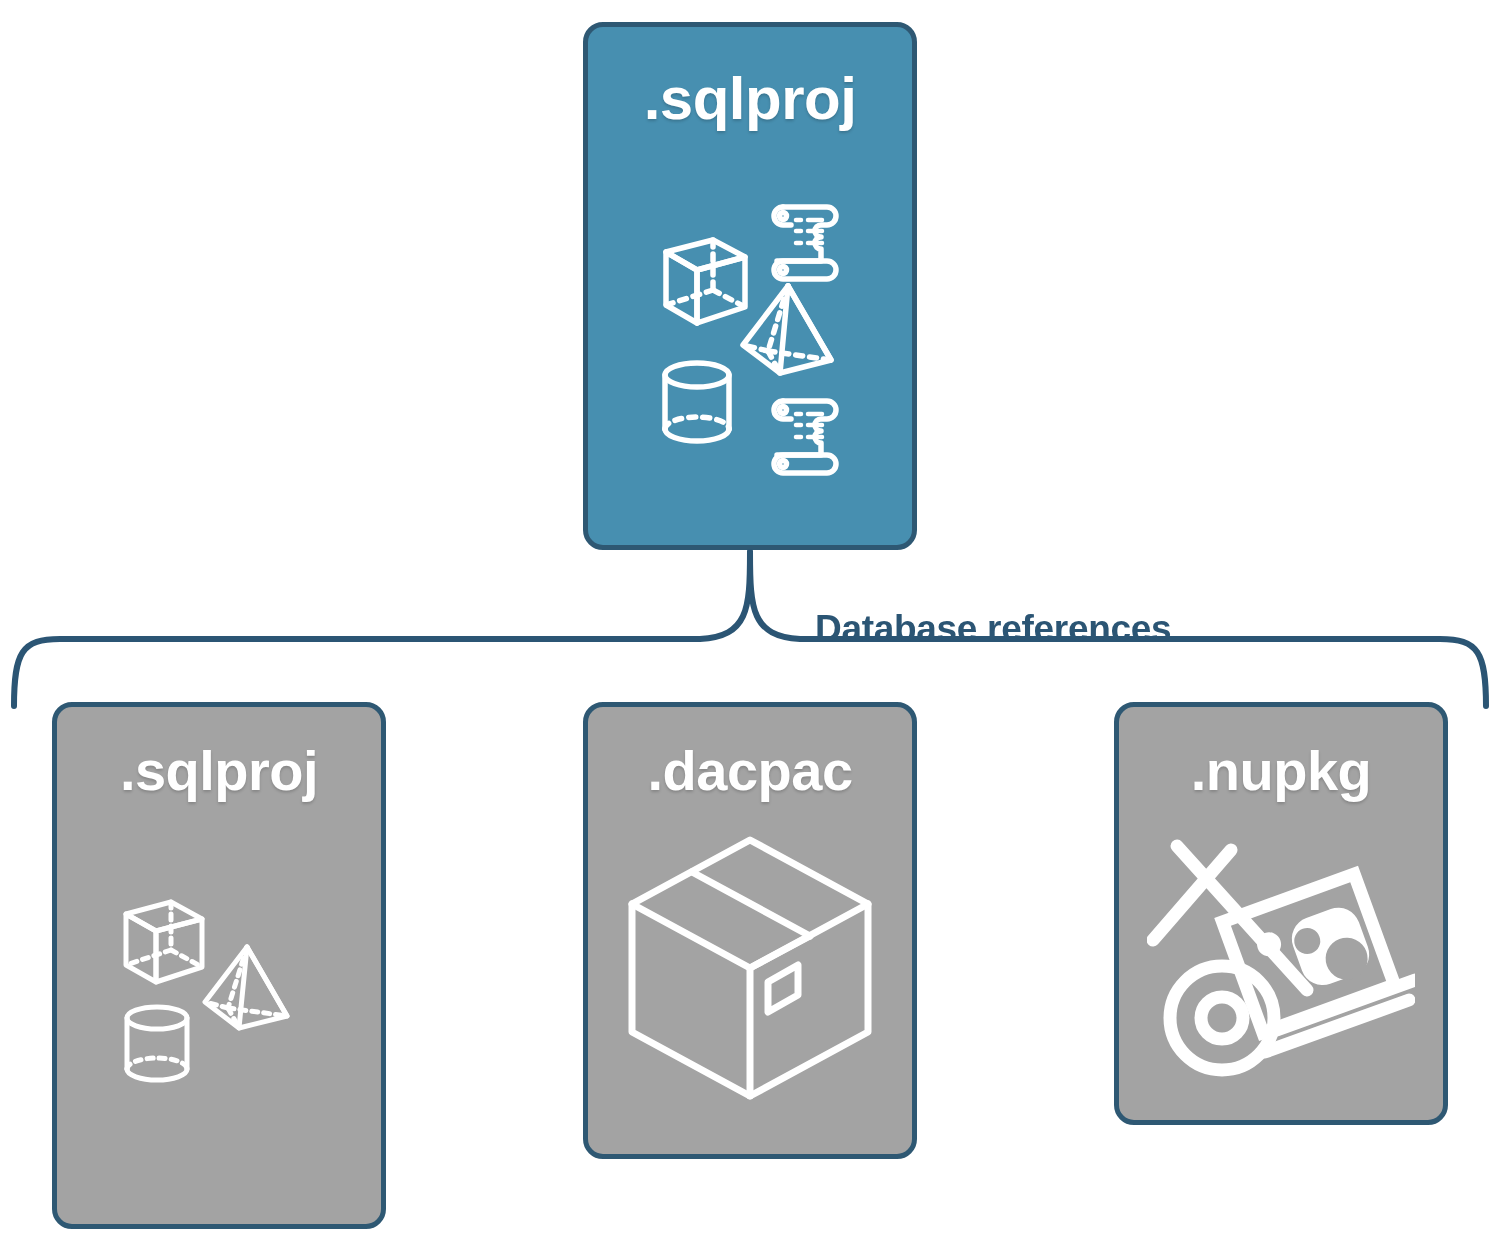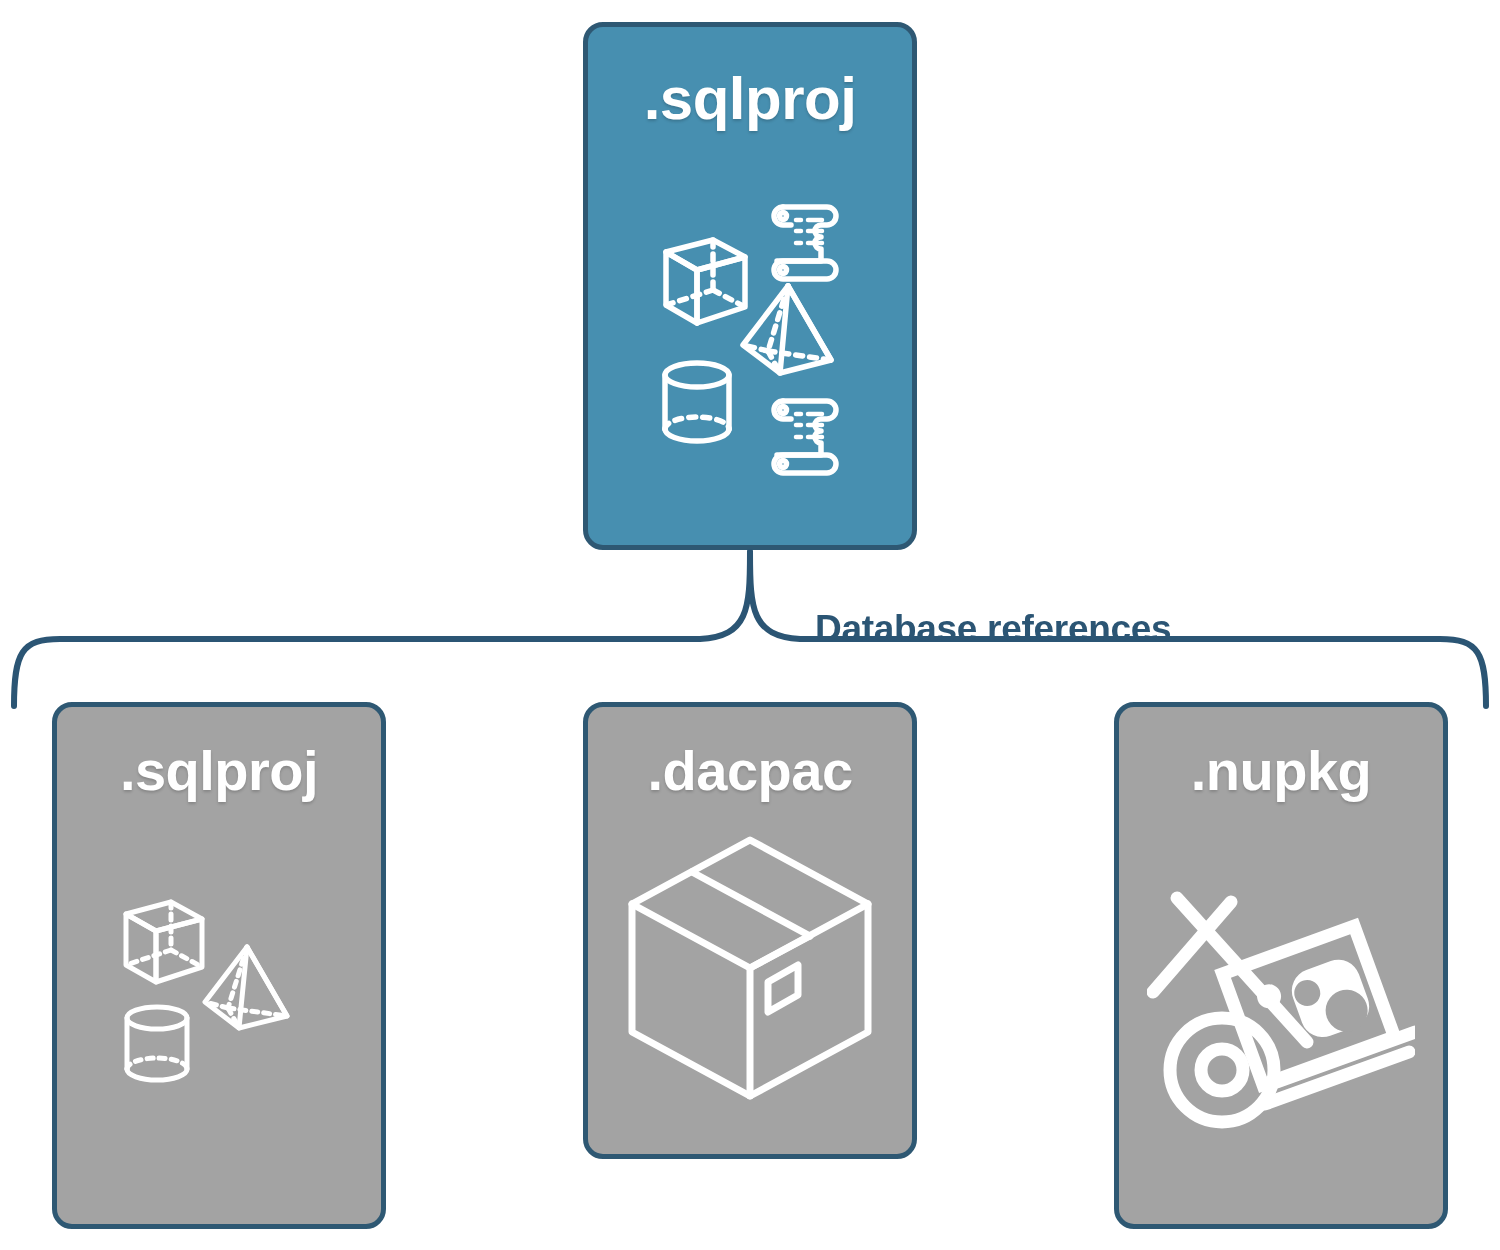--- a/index.html
+++ b/index.html
@@ -68,21 +68,21 @@
   #card-dacpac-ref {
     left: 583px;
     top: 702px;
     width: 334px;
     height: 457px;
   }
   #card-nupkg-ref {
     left: 1114px;
     top: 702px;
     width: 334px;
-    height: 527px;
+    height: 423px;
   }
   .card.secondary .card-title {
     font-size: 56px;
     margin-top: 36px;
   }
 
   .icon-area {
     position: relative;
     width: 100%;
     flex: 1;

